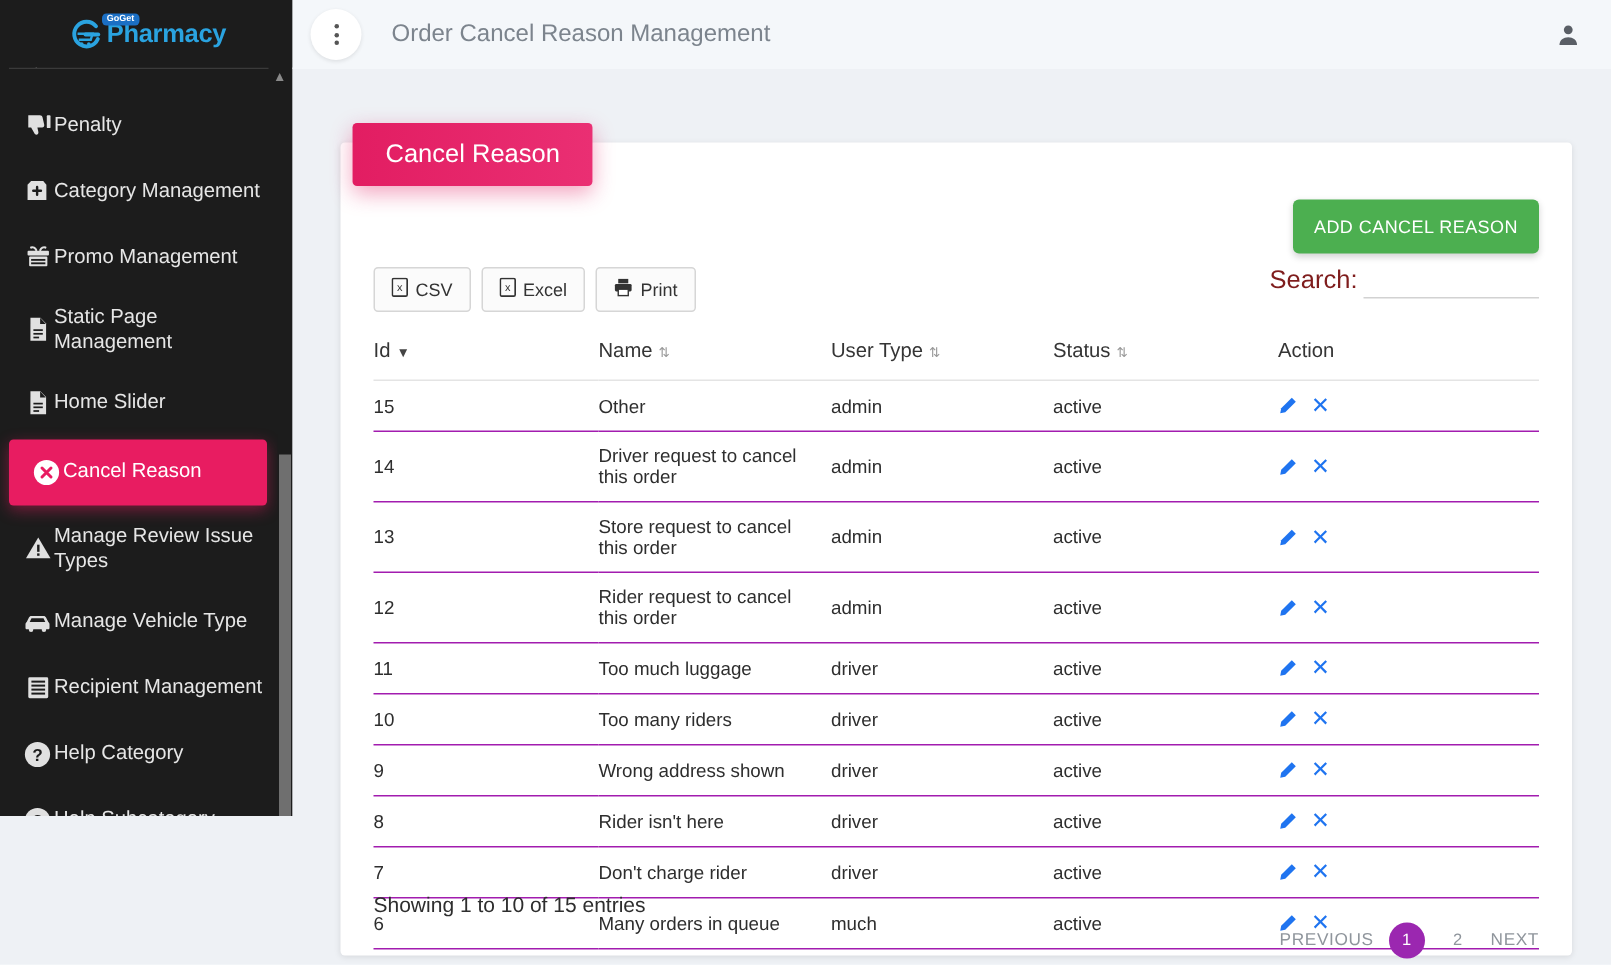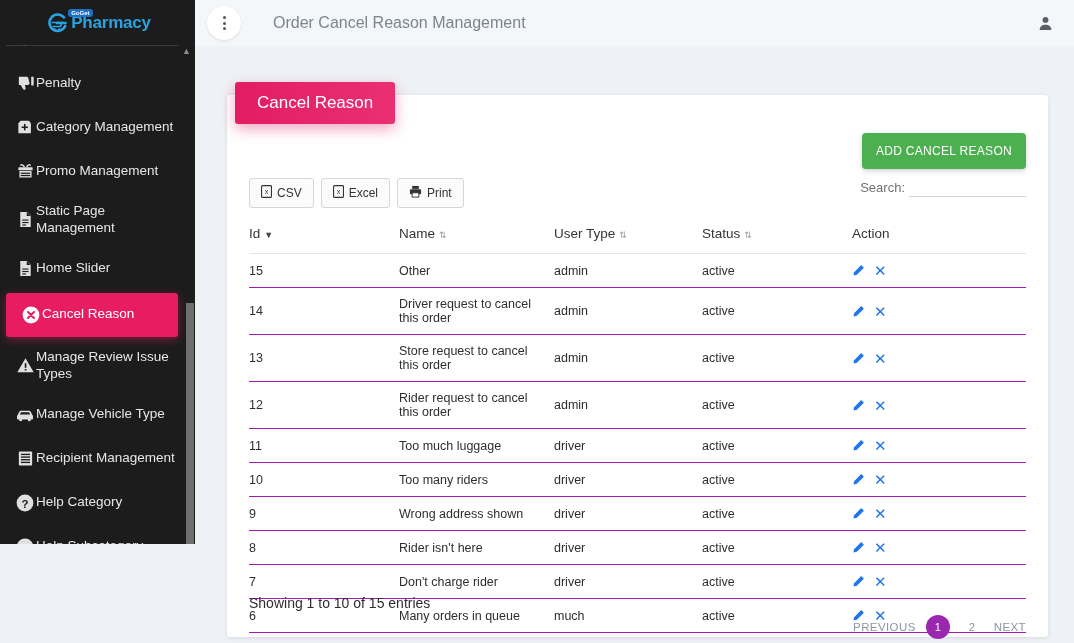--- a/index.html
+++ b/index.html
@@ -86,21 +86,21 @@
   }
   .dots-btn {
     width: 34px; height: 34px; border-radius: 50%;
     background: #fff; display: flex; align-items: center; justify-content: center;
     box-shadow: 0 1px 3px rgba(0,0,0,.10);
     cursor: pointer;
   }
   .dots-btn .dot { width: 3px; height: 3px; border-radius: 50%; background: #555; margin: 1.2px 0; }
   .dots-col { display: flex; flex-direction: column; align-items: center; }
   .page-title {
-    margin-left: 32px; color: #7c848d; font-size: 16px; font-weight: 400;
+    margin-left: 20px; color: #7c848d; font-size: 16px; font-weight: 400;
   }
   .topbar-right { margin-left: auto; display: flex; align-items: center; }
   .avatar-ico { color: #5a5f66; display: flex; cursor: pointer; }
 
   
   .card {
     position: absolute; left: 32px; right: 26px; top: 95px; bottom: 6px;
     background: #fff;
     border-radius: 3px;
     box-shadow: 0 1px 4px rgba(0,0,0,.10);
@@ -130,21 +130,21 @@
     background: #fbfbfb; border: 1px solid #d6d6d6;
     border-radius: 3px; padding: 6px 11px;
     font-size: 12px; color: #333; cursor: pointer;
     display: flex; align-items: center; gap: 5px;
     font-family: inherit;
   }
   .search-wrap {
     position: absolute; right: 22px; top: 82px;
     display: flex; align-items: flex-end; gap: 4px;
   }
-  .search-label { font-size: 13px; color: #737373; padding-bottom: 2px; }
+  .search-label { font-size: 17px; color: #7f1d1d; padding-bottom: 2px; }
   .search-input {
     width: 117px; border: none; border-bottom: 1px solid #d2d2d2;
     outline: none; font-size: 12.5px; padding: 2px 0 3px; background: transparent;
     font-family: inherit;
   }
 
   
   table.dt {
     position: absolute; left: 22px; right: 22px; top: 125px;
     border-collapse: collapse; width: calc(100% - 44px);

